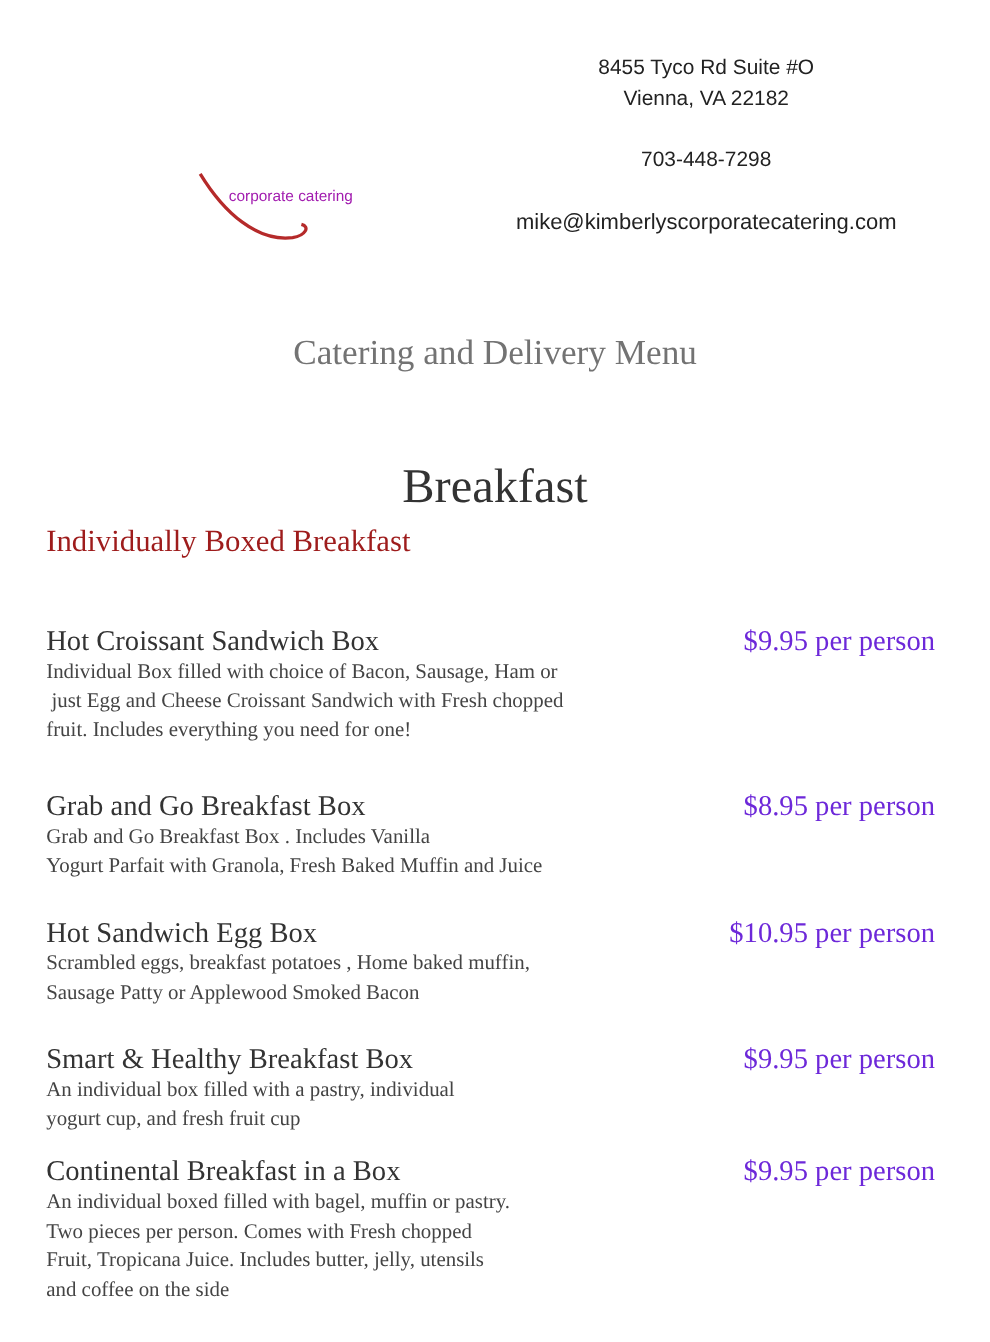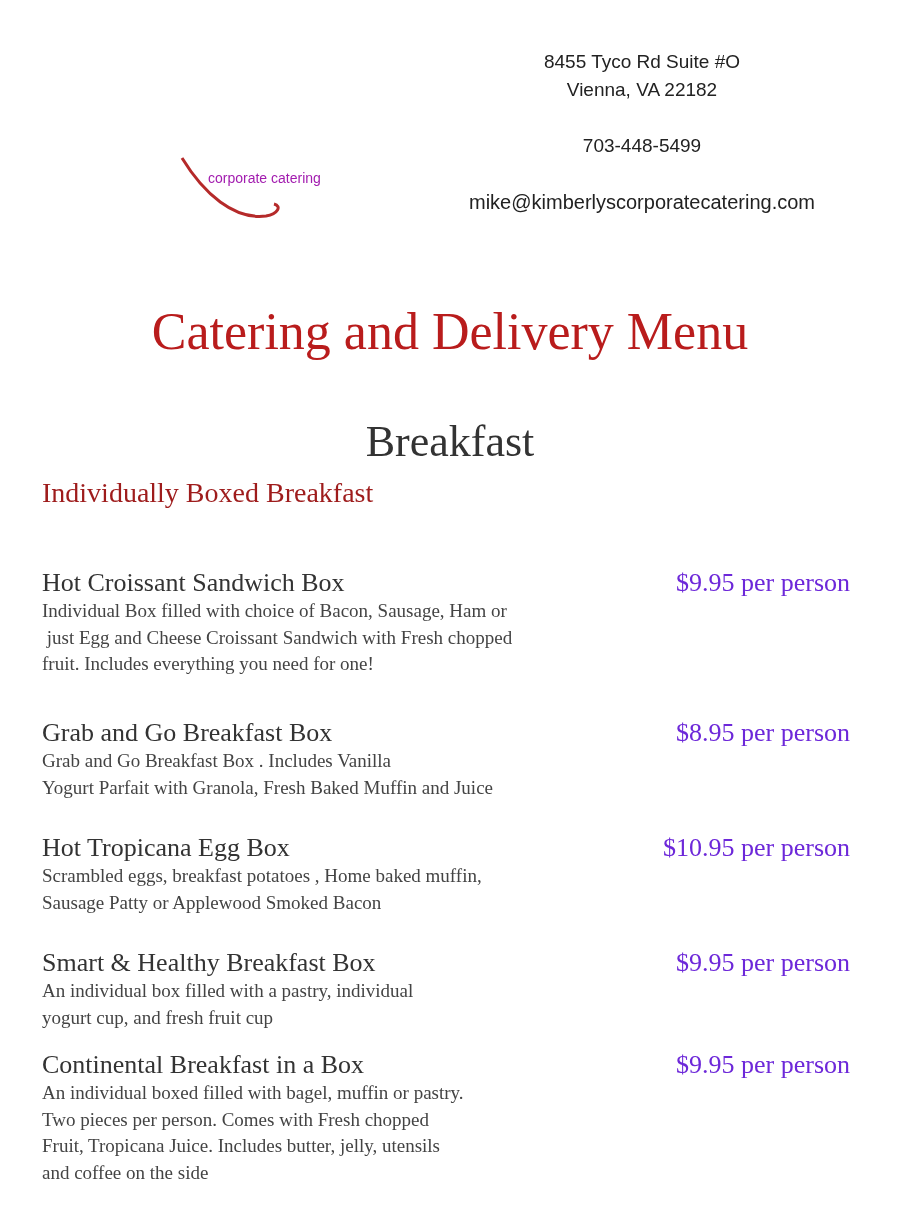--- a/index.html
+++ b/index.html
@@ -25,21 +25,21 @@
     position: absolute; left: 440px; top: 48px; width: 404px; text-align: center;
     font-family: "Liberation Sans", sans-serif; font-size: 19px; color: #222222;
   }
   .contact div { line-height: 28px; }
   .contact .addr2 { margin-bottom: 28px; }
   .contact .phone { margin-bottom: 28px; }
   .contact .email { font-size: 20px; }
 
   .menu-title {
     position: absolute; left: 0; right: 0; top: 302px; text-align: center;
-    font-family: "Liberation Serif", serif; font-size: 52px; color: #b91c1c;
+    font-family: "Liberation Serif", serif; font-size: 32px; color: #737373;
   }
   .section-title {
     position: absolute; left: 0; right: 0; top: 416px; text-align: center;
     font-family: "Liberation Serif", serif; font-size: 44px; color: #333333;
   }
   .subsection-title {
     position: absolute; left: 42px; top: 477px;
     font-family: "Liberation Serif", serif; font-size: 28px; color: #9e1c1c;
   }
   .item { position: absolute; left: 42px; width: 808px; }
@@ -61,21 +61,21 @@
 <div class="logo">
   <svg class="logo-swash" viewBox="0 0 140 70">
     <path d="M8 4 C 30 40, 60 66, 92 62 C 104 60, 108 52, 100 50" fill="none" stroke="#b52a2a" stroke-width="3"></path>
   </svg>
   <div class="logo-sub">corporate catering</div>
 </div>
 
 <div class="contact">
   <div>8455 Tyco Rd Suite #O</div>
   <div class="addr2">Vienna, VA 22182</div>
-  <div class="phone">703-448-5499</div>
+  <div class="phone">703-448-7298</div>
   <div class="email">mike@kimberlyscorporatecatering.com</div>
 </div>
 
 <div class="menu-title">Catering and Delivery Menu</div>
 <div class="section-title">Breakfast</div>
 <div class="subsection-title">Individually Boxed Breakfast</div>
 
 <div class="item" style="top:568px;">
   <div class="item-name">Hot Croissant Sandwich Box</div>
   <div class="item-price">$9.95 per person</div>
@@ -89,21 +89,21 @@
 <div class="item" style="top:718px;">
   <div class="item-name">Grab and Go Breakfast Box</div>
   <div class="item-price">$8.95 per person</div>
   <div class="item-desc">
     <div>Grab and Go Breakfast Box . Includes Vanilla</div>
     <div>Yogurt Parfait with Granola, Fresh Baked Muffin and Juice</div>
   </div>
 </div>
 
 <div class="item" style="top:833px;">
-  <div class="item-name">Hot Tropicana Egg Box</div>
+  <div class="item-name">Hot Sandwich Egg Box</div>
   <div class="item-price">$10.95 per person</div>
   <div class="item-desc">
     <div>Scrambled eggs, breakfast potatoes , Home baked muffin,</div>
     <div>Sausage Patty or Applewood Smoked Bacon</div>
   </div>
 </div>
 
 <div class="item" style="top:948px;">
   <div class="item-name">Smart &amp; Healthy Breakfast Box</div>
   <div class="item-price">$9.95 per person</div>

